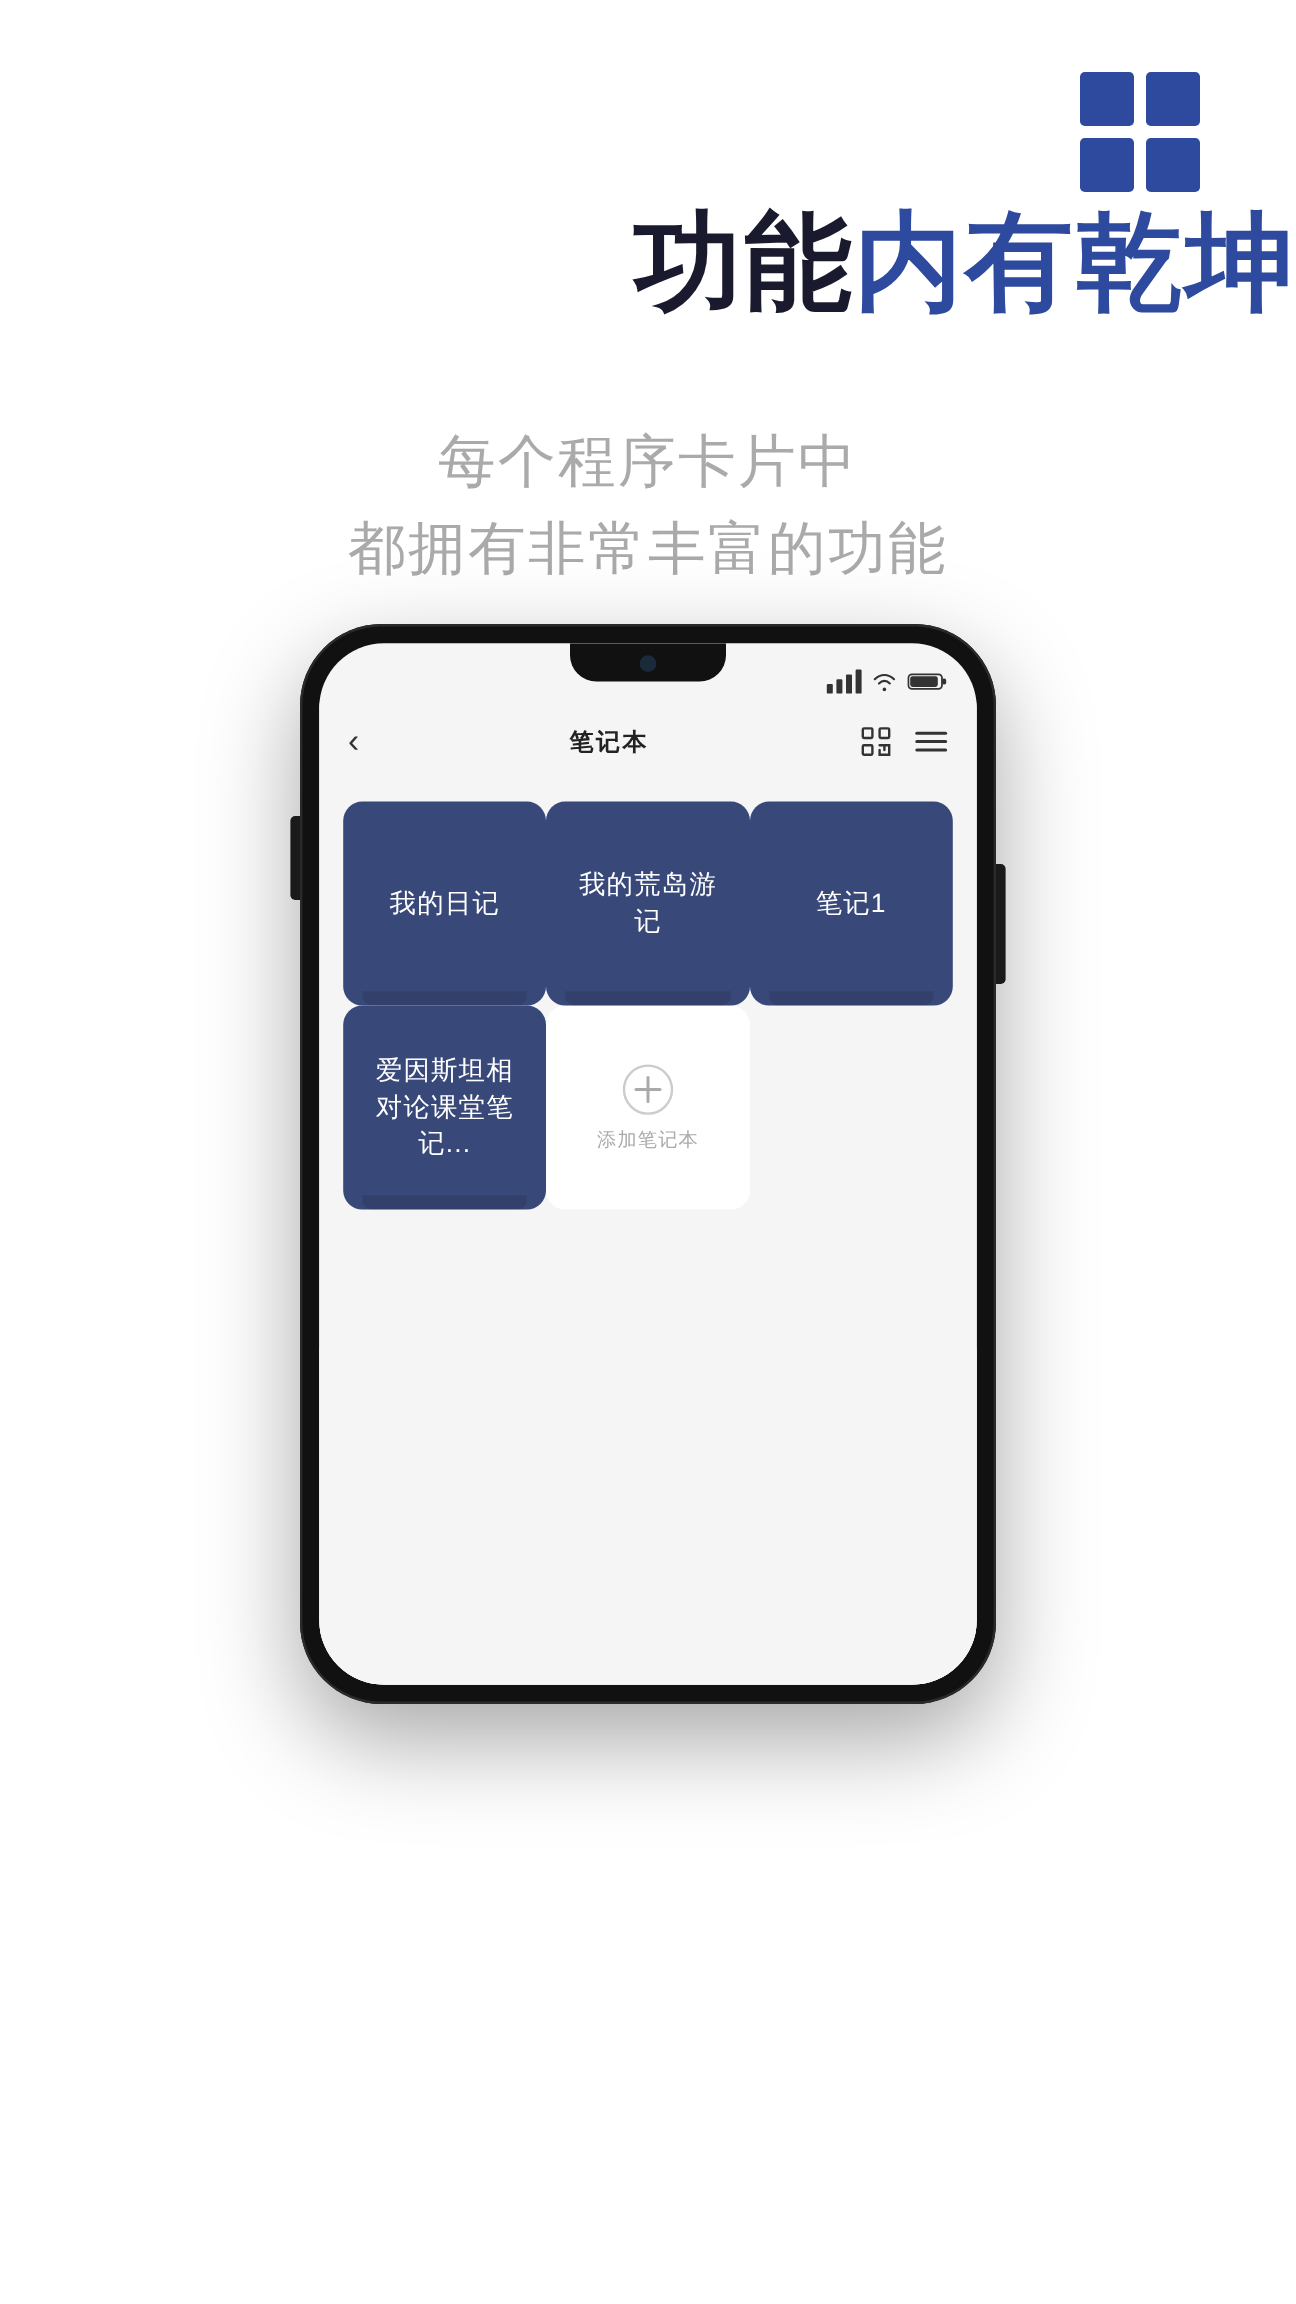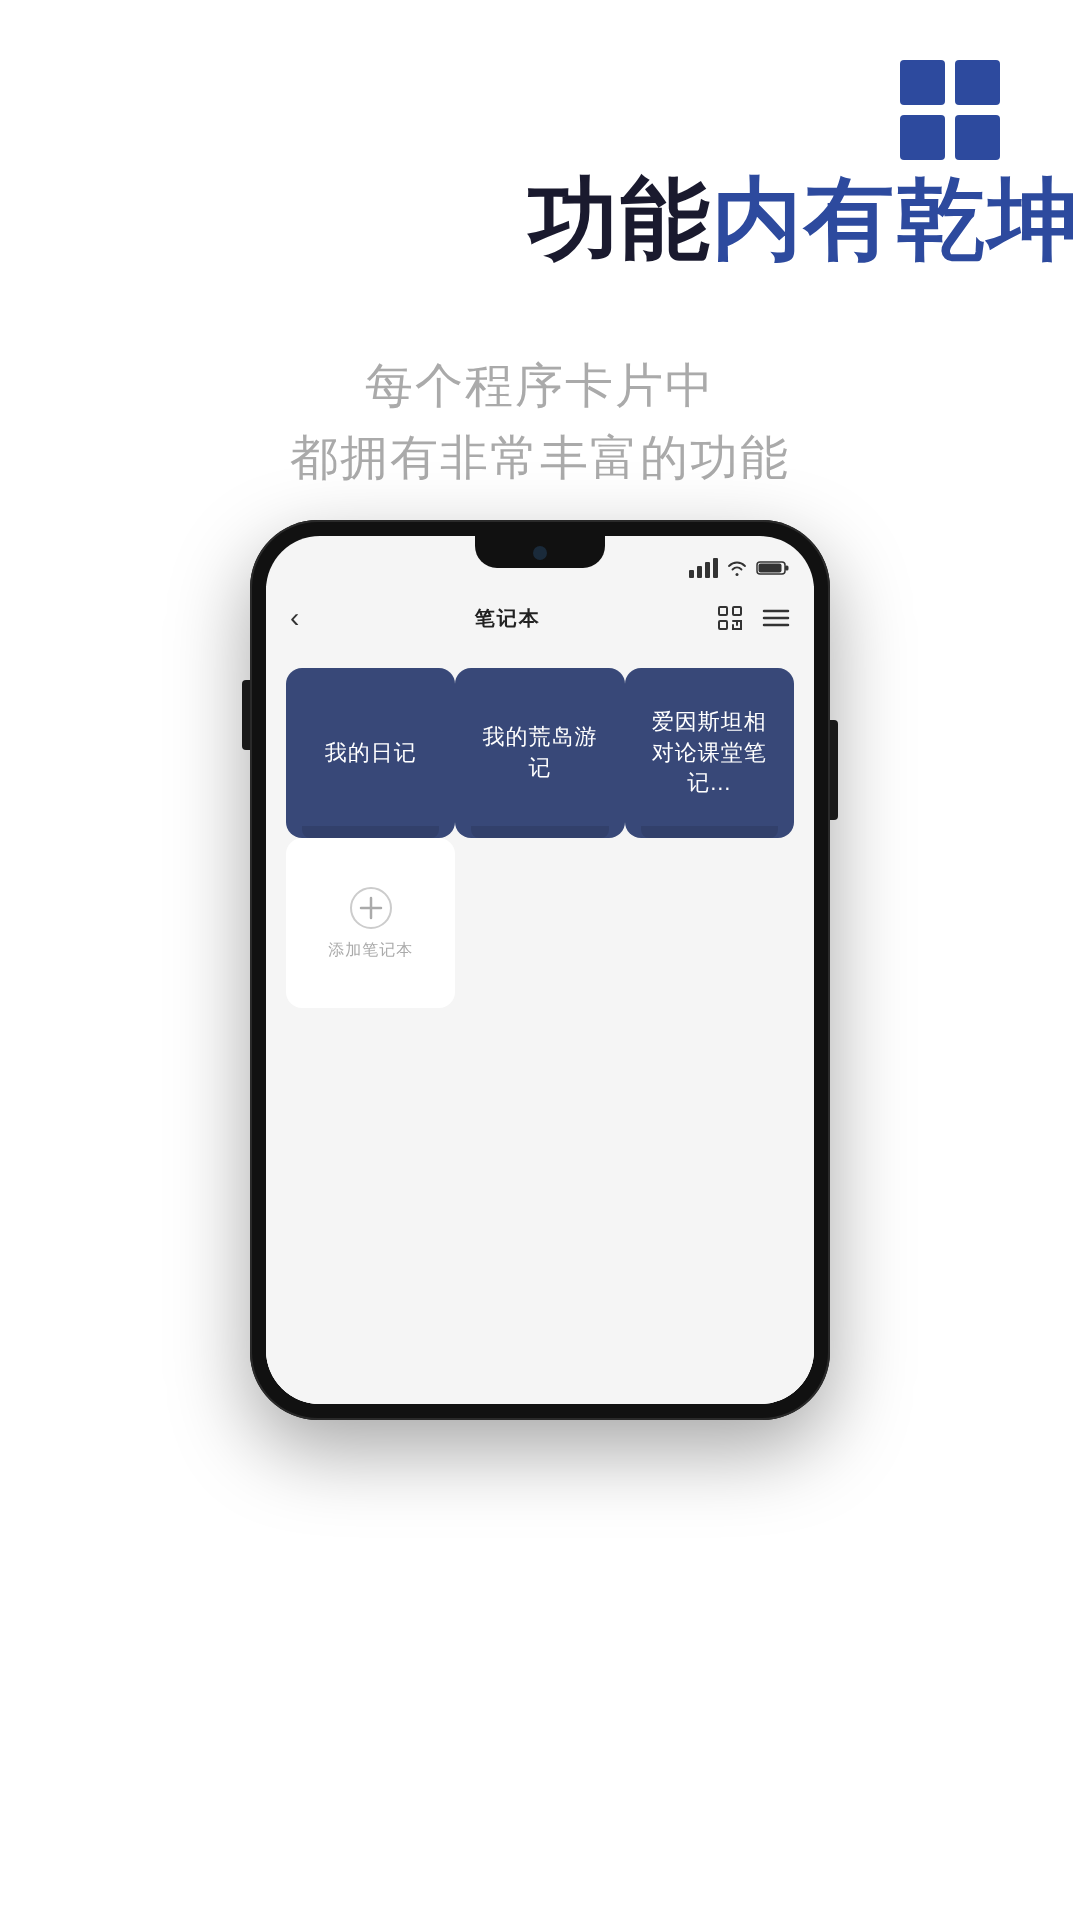--- a/index.html
+++ b/index.html
@@ -363,20 +363,23 @@
       <div class="notebook-grid">
 
         <div class="notebook-card">
           <span class="notebook-card-text">我的日记</span>
         </div>
 
         <div class="notebook-card">
           <span class="notebook-card-text">我的荒岛游记</span>
         </div>
 
+        <div class="notebook-card">
+          <span class="notebook-card-text">笔记1</span>
+        </div>
 
         <div class="notebook-card">
           <span class="notebook-card-text">爱因斯坦相对论课堂笔记...</span>
         </div>
 
 
         <div class="add-card">
           <div class="add-icon">
             <svg viewBox="0 0 44 44" fill="none" xmlns="http://www.w3.org/2000/svg">
               <circle cx="22" cy="22" r="20" stroke="#cccccc" stroke-width="2"></circle>

